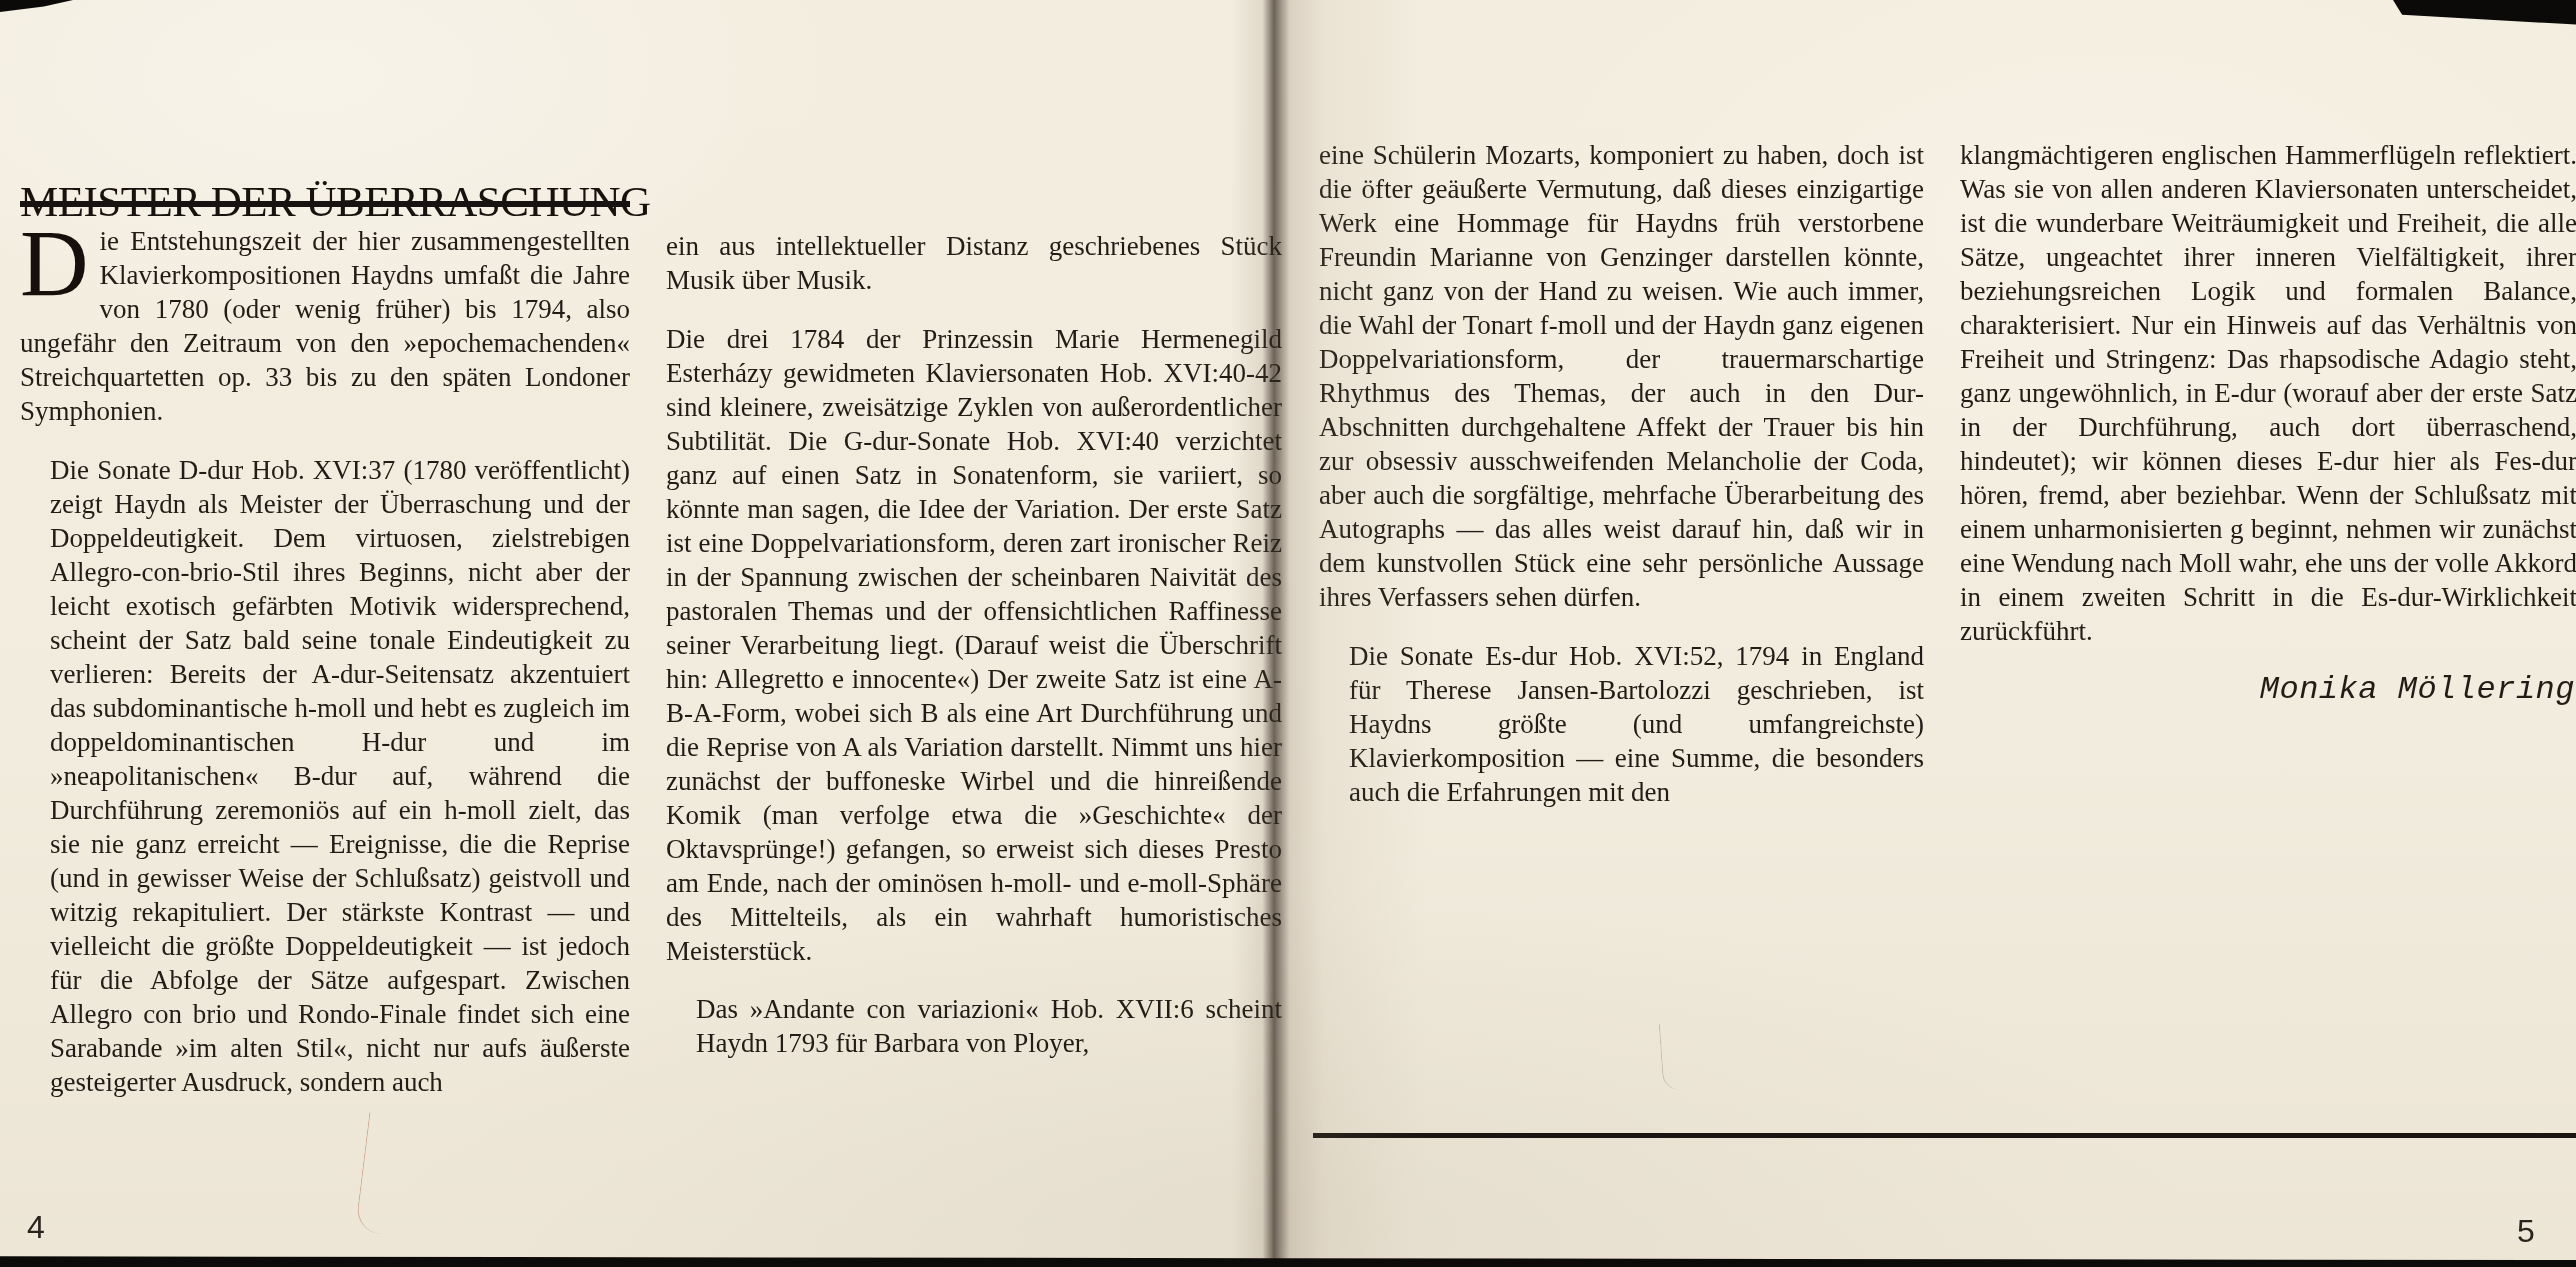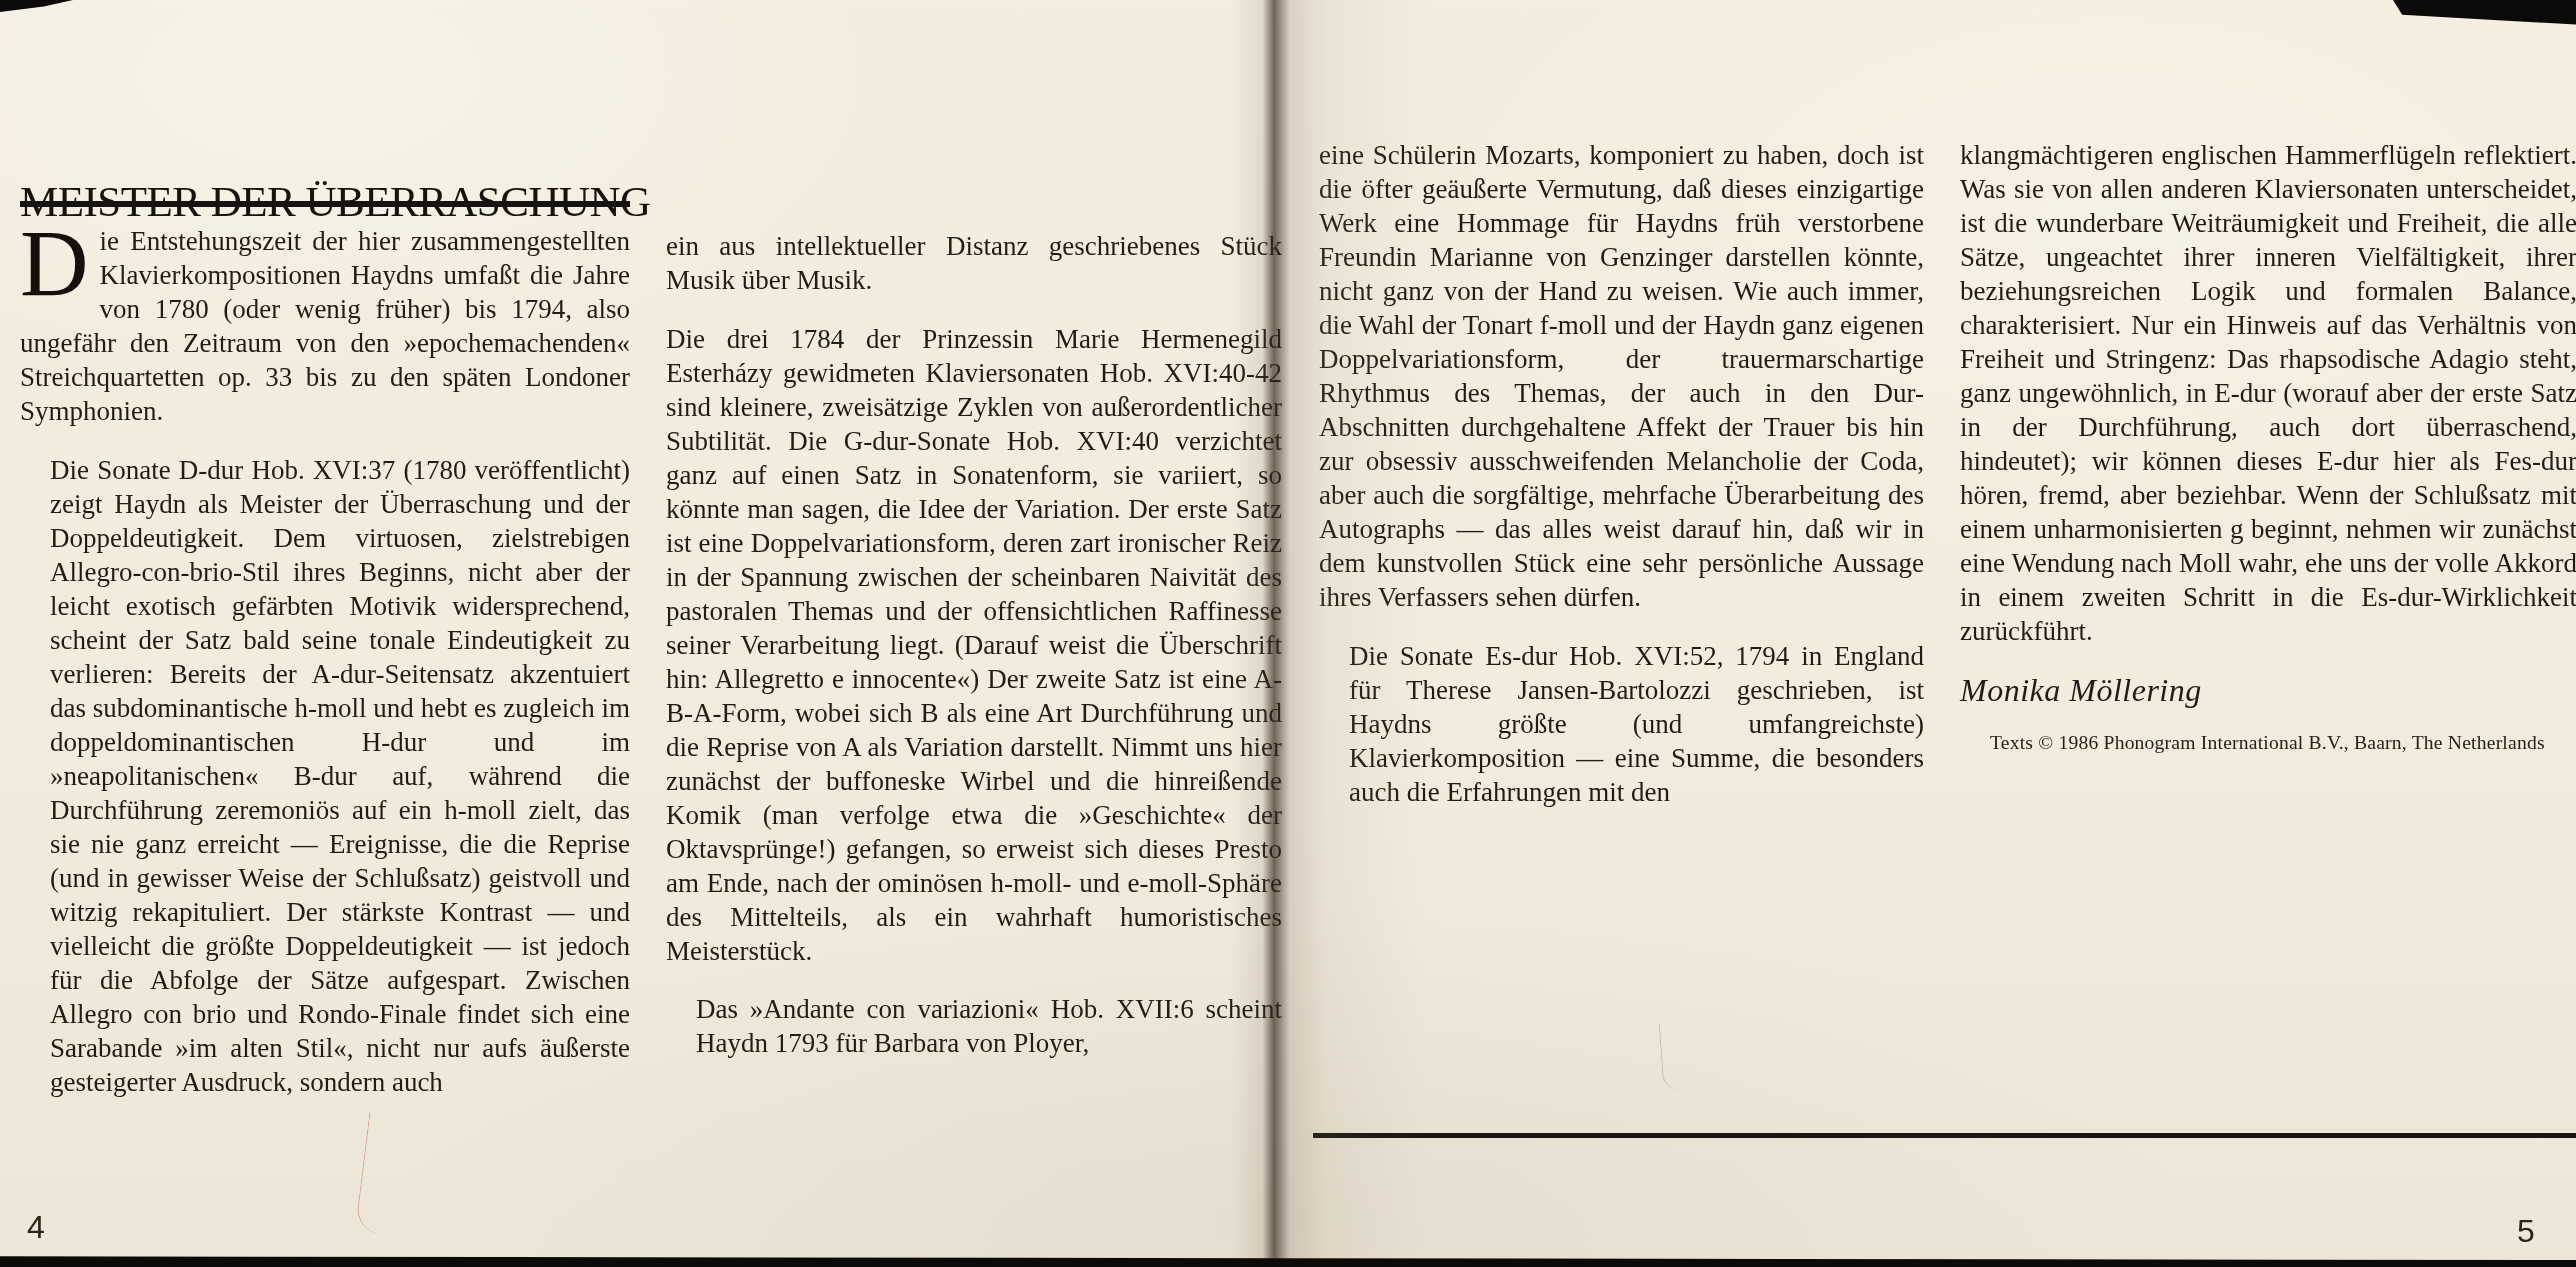--- a/index.html
+++ b/index.html
@@ -36,22 +36,22 @@
     position:absolute;left:20px;top:201px;width:610px;height:5.5px;
     background:#171310;
   }
   .dropcap{
     float:left;
     font-size:95px;line-height:75px;
     padding:2.7px 11px 0 0;
     color:#15100c;font-weight:500;
   }
   .signature{
-    text-align:left;font-style:italic;font-size:32px;
-    margin-top:31px;padding-right:20px;letter-spacing:0.5px;
+    text-align:right;font-style:italic;font-size:32px;
+    margin-top:31px;padding-right:2px;letter-spacing:0.5px;font-family:Liberation Mono, monospace;
   }
   .copyright{
     font-size:19.6px;line-height:24px;letter-spacing:0.2px;
     margin-top:42px;text-align:left;color:#27211a;
   }
   .pagenum{
     position:absolute;
     font-family:"Liberation Sans","DejaVu Sans",sans-serif;
     font-size:32px;color:#2a241d;
   }
@@ -131,21 +131,20 @@
 
   <div>
     <div class="col" id="right-col-1">
       <p>eine Schülerin Mozarts, komponiert zu haben, doch ist die öfter geäußerte Vermutung, daß dieses einzigartige Werk eine Hommage für Haydns früh verstorbene Freundin Marianne von Genzinger darstellen könnte, nicht ganz von der Hand zu weisen. Wie auch immer, die Wahl der Tonart f-moll und der Haydn ganz eigenen Doppelvariationsform, der trauermarschartige Rhythmus des Themas, der auch in den Dur-Abschnitten durchgehaltene Affekt der Trauer bis hin zur obsessiv ausschweifenden Melancholie der Coda, aber auch die sorgfältige, mehrfache Überarbeitung des Autographs — das alles weist darauf hin, daß wir in dem kunstvollen Stück eine sehr persönliche Aussage ihres Verfassers sehen dürfen.</p>
       <p>Die Sonate Es-dur Hob. XVI:52, 1794 in England für Therese Jansen-Bartolozzi geschrieben, ist Haydns größte (und umfangreichste) Klavierkomposition — eine Summe, die besonders auch die Erfahrungen mit den</p>
     </div>
 
     <div class="col" id="right-col-2">
       <p>klangmächtigeren englischen Hammerflügeln reflektiert. Was sie von allen anderen Klaviersonaten unterscheidet, ist die wunderbare Weiträumigkeit und Freiheit, die alle Sätze, ungeachtet ihrer inneren Vielfältigkeit, ihrer beziehungsreichen Logik und formalen Balance, charakterisiert. Nur ein Hinweis auf das Verhältnis von Freiheit und Stringenz: Das rhapsodische Adagio steht, ganz ungewöhnlich, in E-dur (worauf aber der erste Satz in der Durchführung, auch dort überraschend, hindeutet); wir können dieses E-dur hier als Fes-dur hören, fremd, aber beziehbar. Wenn der Schlußsatz mit einem unharmonisierten g beginnt, nehmen wir zunächst eine Wendung nach Moll wahr, ehe uns der volle Akkord in einem zweiten Schritt in die Es-dur-Wirklichkeit zurückführt.</p>
       <p class="signature">Monika Möllering</p>
-      <p class="copyright">Texts © 1986 Phonogram International B.V., Baarn, The Netherlands</p>
     </div>
 
     <div class="right-rule"></div>
     <div class="pagenum" id="pagenum-right">5</div>
   </div>
 
   <div class="gutter"></div>
   <div class="bar-bottom"></div>
   <div class="bar-topright"></div>
   <div class="bar-topleft"></div>

